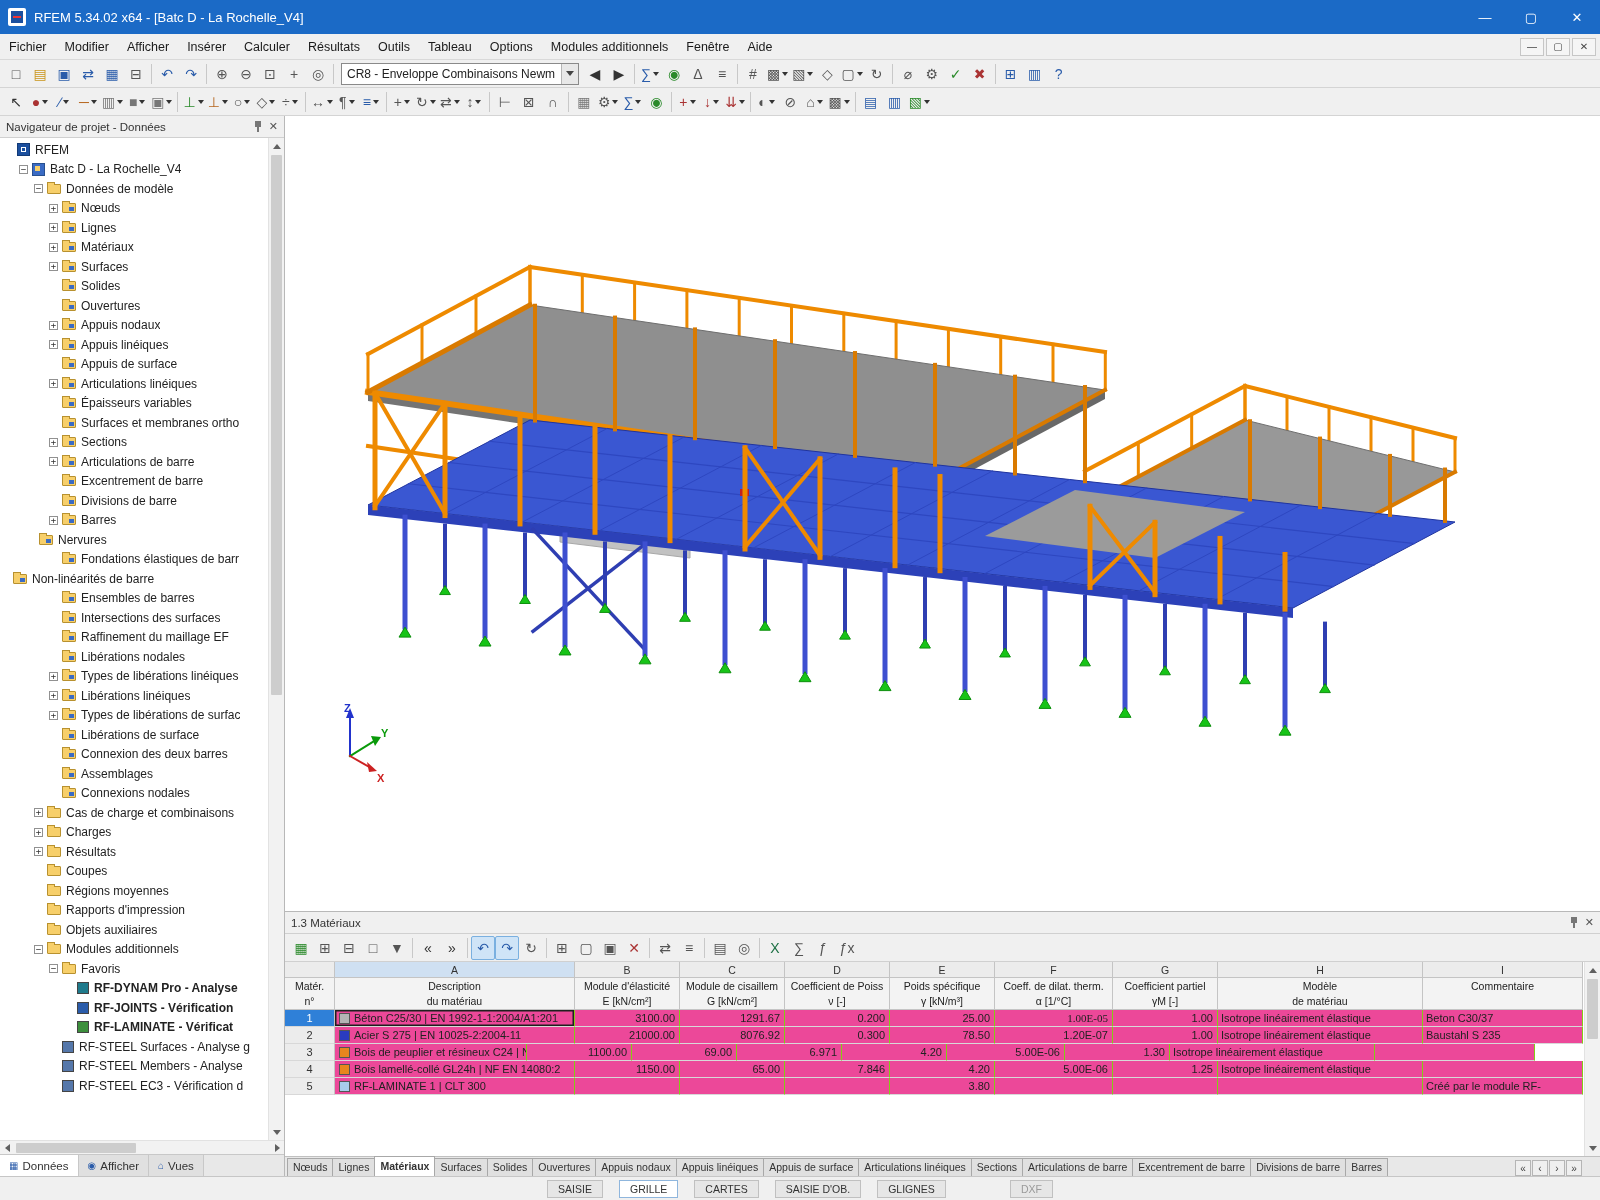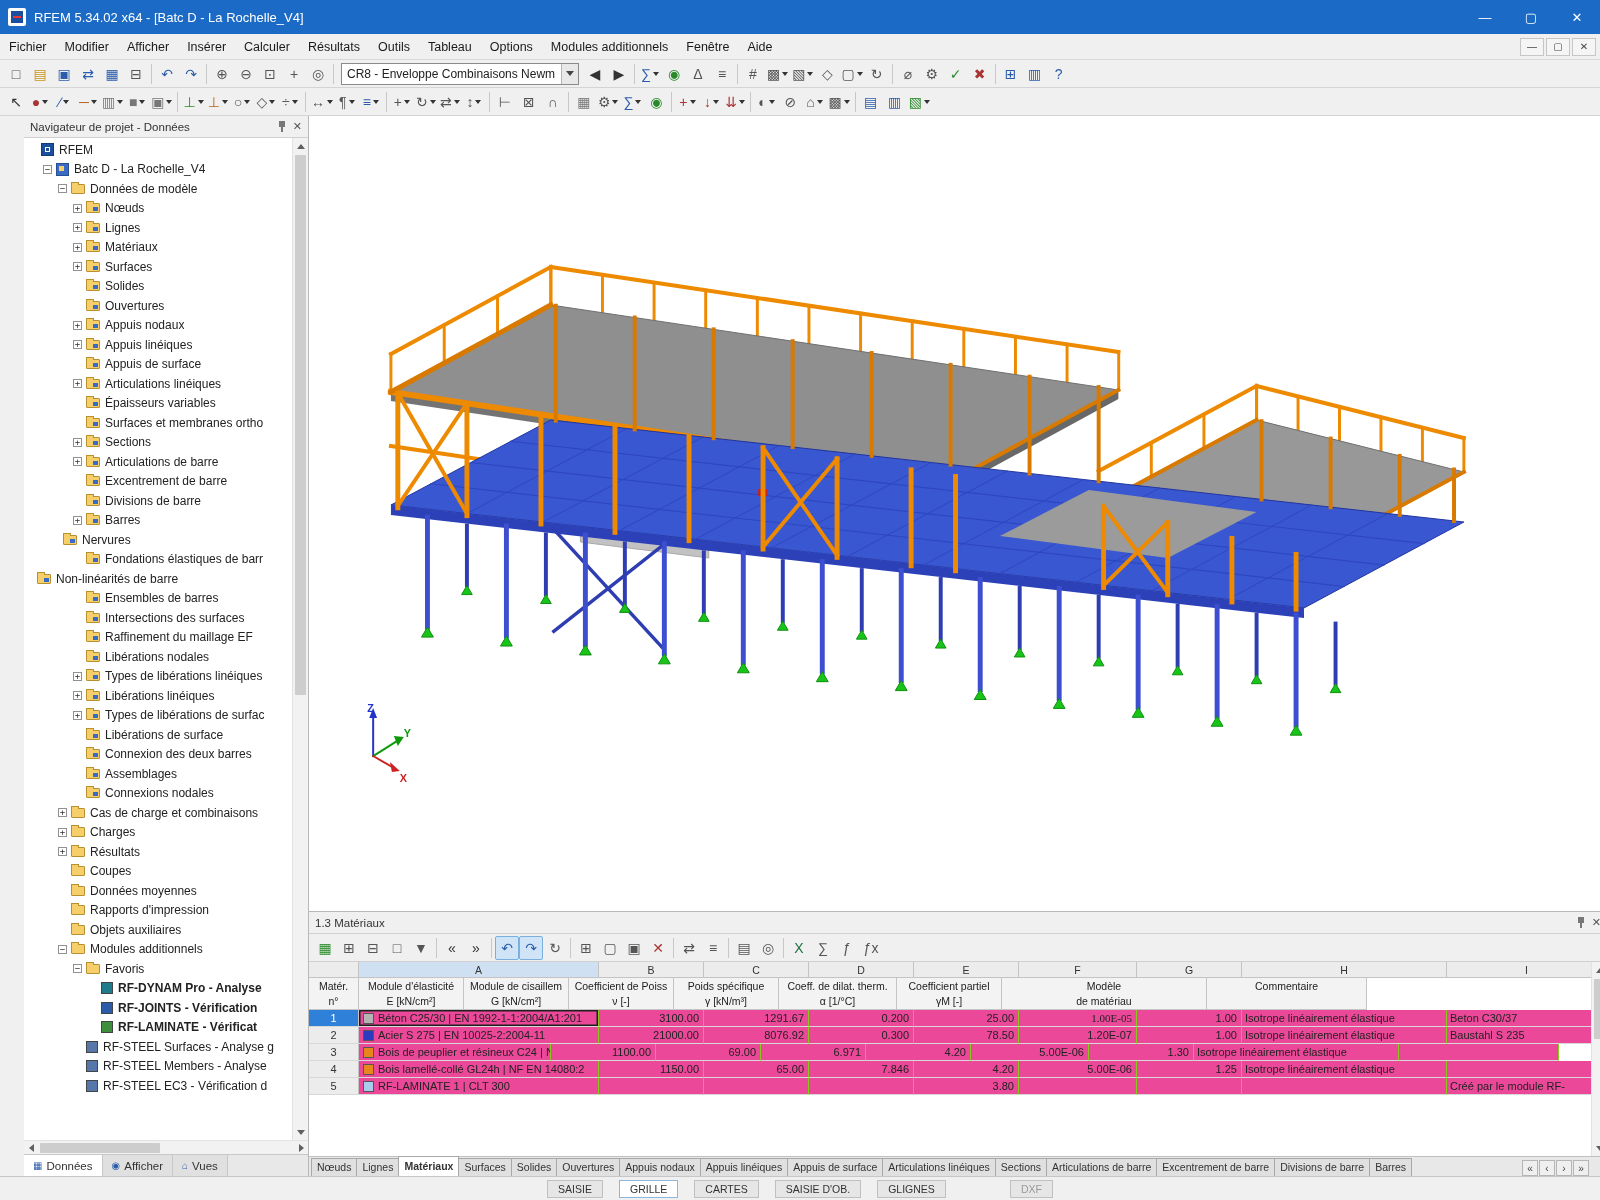--- a/index.html
+++ b/index.html
@@ -33,21 +33,21 @@
     border-top:4px solid #333;margin-left:2px;}
   .tbsep{width:1px;height:20px;background:#c8c8c8;margin:0 3px;flex:none;}
   .combo{width:238px;height:22px;background:#fff;border:1px solid #8a8a8a;display:flex;align-items:center;
     font-size:12px;padding-left:5px;margin:0 4px;overflow:hidden;}
   .combo-text{white-space:nowrap;overflow:hidden;}
   .combo-arrow{margin-left:auto;width:17px;height:100%;background:#e8e8e8;border-left:1px solid #b5b5b5;
     display:flex;align-items:center;justify-content:center;flex:none;}
   .tri-down{width:0;height:0;border-left:4px solid transparent;border-right:4px solid transparent;border-top:5px solid #444;}
 
   
-  .main{display:flex;height:1060px;margin-left:24px;}
+  .main{display:flex;height:1060px;}
   .nav{width:285px;flex:none;background:#fff;border-right:1px solid #b8b8b8;display:flex;flex-direction:column;}
   .panel-header{height:22px;background:#f0f0f0;border-bottom:1px solid #d0d0d0;display:flex;align-items:center;
     padding:0 6px;font-size:11.5px;color:#333;flex:none;}
   .ph-btns{margin-left:auto;display:flex;align-items:center;gap:6px;}
   .pin{width:10px;height:11px;position:relative;display:inline-block;}
   .pin::before{content:"";position:absolute;left:2px;top:0;width:6px;height:6px;background:#777;}
   .pin::after{content:"";position:absolute;left:4.5px;top:6px;width:1.5px;height:5px;background:#777;}
   .ph-close{font-size:11px;color:#555;line-height:1;}
 
   
@@ -625,21 +625,21 @@
             <span class="tlabel">Résultats</span>
           </div>
           <div class="trow" style="padding-left: 34px;">
             <span class="boxsp"></span>
             <span class="folder"></span>
             <span class="tlabel">Coupes</span>
           </div>
           <div class="trow" style="padding-left: 34px;">
             <span class="boxsp"></span>
             <span class="folder"></span>
-            <span class="tlabel">Données moyennes</span>
+            <span class="tlabel">Régions moyennes</span>
           </div>
           <div class="trow" style="padding-left: 34px;">
             <span class="boxsp"></span>
             <span class="folder"></span>
             <span class="tlabel">Rapports d'impression</span>
           </div>
           <div class="trow" style="padding-left: 34px;">
             <span class="boxsp"></span>
             <span class="folder"></span>
             <span class="tlabel">Objets auxiliaires</span>
@@ -972,20 +972,24 @@
             <div class="lcell" style="width: 118px;">F</div>
             <div class="lcell" style="width: 105px;">G</div>
             <div class="lcell" style="width: 205px;">H</div>
             <div class="lcell" style="width: 160px;">I</div>
           </div>
         <div class="tbl-head" id="tbl-head">
             <div class="hcell" style="width: 50px;">
               <div class="h1">Matér.</div>
               <div class="h2">n°</div>
             </div>
+            <div class="hcell" style="width: 240px;">
+              <div class="h1">Description</div>
+              <div class="h2">du matériau</div>
+            </div>
             <div class="hcell" style="width: 105px;">
               <div class="h1">Module d'élasticité</div>
               <div class="h2">E [kN/cm²]</div>
             </div>
             <div class="hcell" style="width: 105px;">
               <div class="h1">Module de cisaillem</div>
               <div class="h2">G [kN/cm²]</div>
             </div>
             <div class="hcell" style="width: 105px;">
               <div class="h1">Coefficient de Poiss</div>

